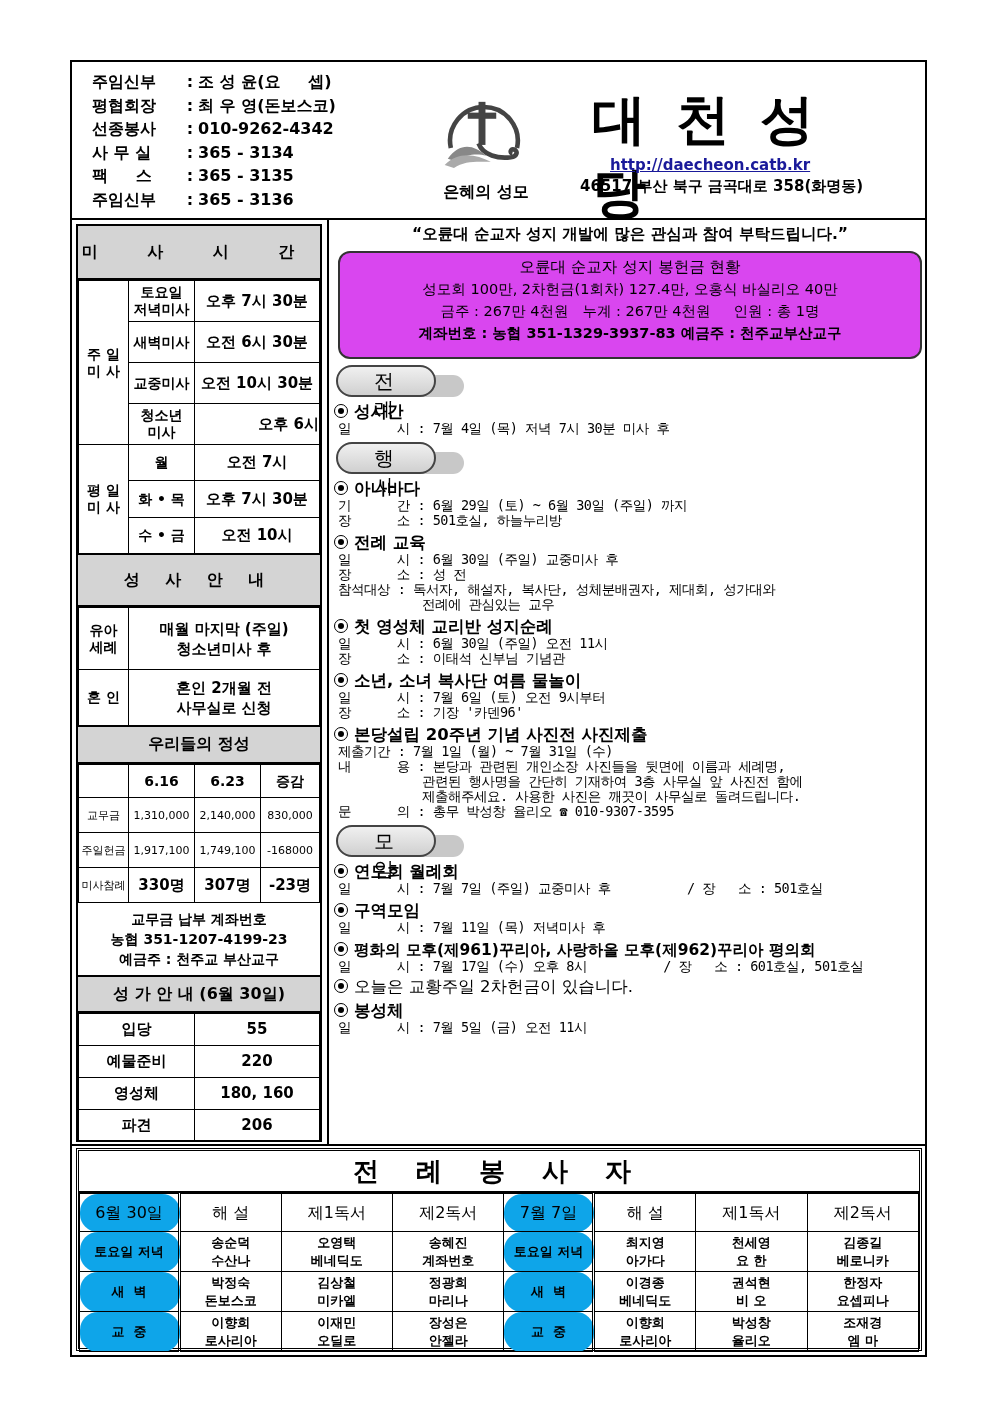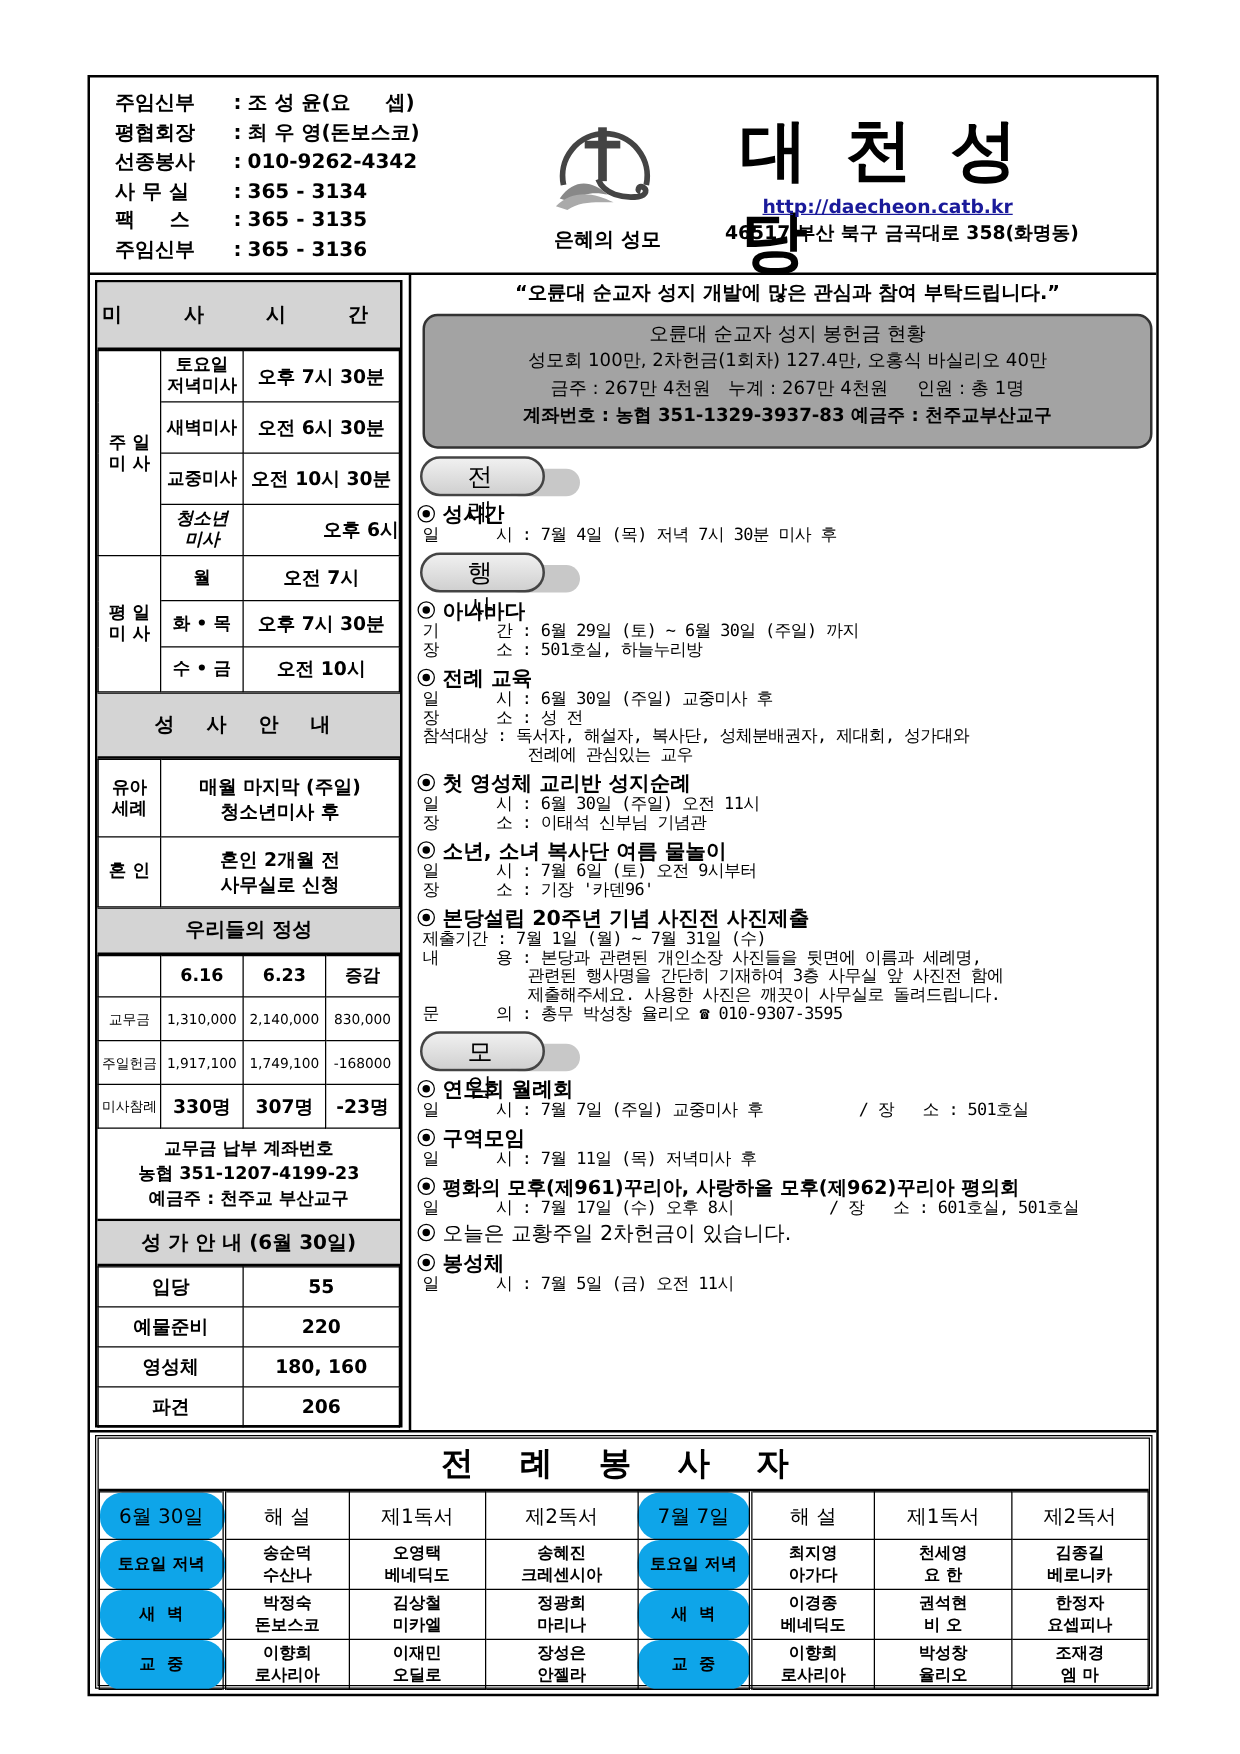--- a/index.html
+++ b/index.html
@@ -26,21 +26,21 @@
   table.grid { border-collapse: collapse; width: 100%; }
   table.grid td { border: 1px solid #000; text-align: center; font-weight: bold; font-size: 14px; line-height: 17px; }
   table.grid td.tiny { font-size: 11px; font-weight: normal; }
   .mass-group { font-size: 15px; line-height: 20px; }
 
   .acct { text-align: center; font-weight: bold; font-size: 14px; line-height: 20px; padding-top: 6px; height: 74px; border-bottom: 2px solid #000; }
 
   
   .right { position: absolute; left: 262px; top: 162px; width: 592px; }
   .banner-quote { text-align: center; font-weight: bold; font-size: 15.5px; margin-top: 0; }
-  .status-box { margin: 6px 0 0 4px; width: 584px; height: 108px; border: 2px solid #333; border-radius: 12px; background: #a3a3a3; text-align: center; font-size: 14.5px; line-height: 22px; padding-top: 3px; }
+  .status-box { margin: 6px 0 0 4px; width: 584px; height: 108px; border: 2px solid #333; border-radius: 12px; background: #d946ef; text-align: center; font-size: 14.5px; line-height: 22px; padding-top: 3px; }
   .status-box .b { font-weight: bold; }
 
   .pill-wrap { position: relative; height: 34px; margin-top: 6px; }
   .pill { position: absolute; left: 2px; top: 0; width: 100px; height: 32px; border: 2px solid #444; border-radius: 16px; background: linear-gradient(#f0f0f0, #d0d0d0); font-size: 20px; text-align: center; line-height: 28px; letter-spacing: 22px; padding-left: 18px; z-index: 2; }
   .pill-shadow { position: absolute; left: 70px; top: 10px; width: 60px; height: 22px; border-radius: 11px; background: #c8c8c8; z-index: 1; }
 
   .item { margin-top: 6px; }
   .item-title { font-size: 16.5px; font-weight: bold; line-height: 18px; }
   .bullet { display: inline-block; width: 14px; height: 14px; border: 1.5px solid #000; border-radius: 50%; position: relative; margin-right: 6px; vertical-align: -1px; }
   .bullet::after { content: ""; position: absolute; left: 2.5px; top: 2.5px; width: 6px; height: 6px; background: #000; border-radius: 50%; }
@@ -98,21 +98,21 @@
       </tr>
       <tr style="height:41px;">
             <td>새벽미사</td>
             <td style="font-size:15px;">오전 6시 30분</td>
           </tr>
       <tr style="height:41px;">
             <td>교중미사</td>
             <td style="font-size:15px;">오전 10시 30분</td>
           </tr>
       <tr style="height:41px;">
-            <td style="white-space:pre;font-style:italic;">청소년
+            <td style="white-space:pre;">청소년
 미사</td>
             <td style="font-size:15px;text-align:right;">오후 6시</td>
           </tr>
       <tr style="height:36px;">
         <td rowspan="3" class="mass-group"><span style="white-space:pre;">평 일
 미 사</span></td>
         <td>월</td>
         <td style="font-size:15px;">오전 7시</td>
       </tr>
       <tr style="height:37px;">
@@ -302,21 +302,21 @@
         <td>
               <div>송순덕</div>
               <div>수산나</div>
             </td>
         <td>
               <div>오영택</div>
               <div>베네딕도</div>
             </td>
         <td>
               <div>송혜진</div>
-              <div>크레센시아</div>
+              <div>계좌번호</div>
             </td>
         <td class="gray gb">토요일 저녁</td>
         <td>
               <div>최지영</div>
               <div>아가다</div>
             </td>
         <td>
               <div>천세영</div>
               <div>요 한</div>
             </td>

